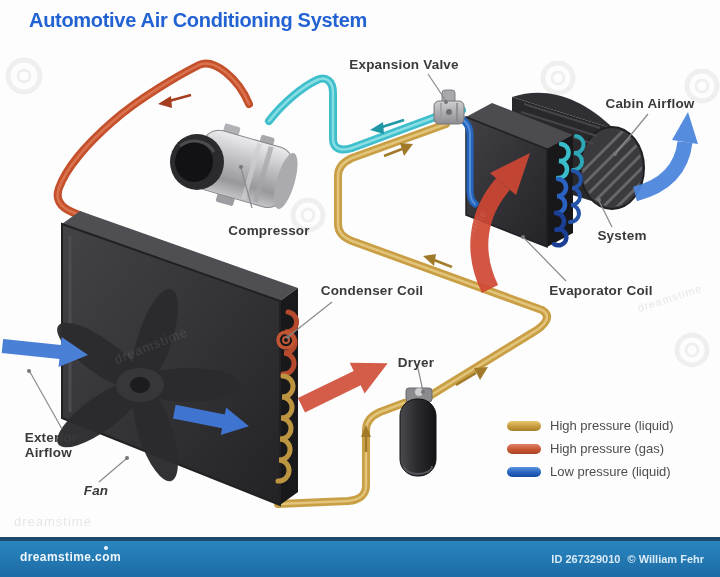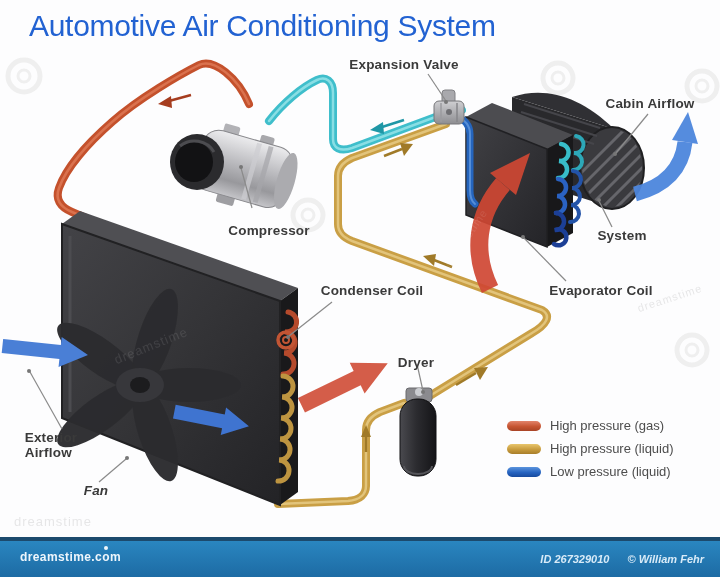--- a/index.html
+++ b/index.html
@@ -3,42 +3,42 @@
 <meta charset="utf-8">
 <style>
   html,body{margin:0;padding:0;background:#fff;}
   #stage{position:relative;width:720px;height:577px;background:#fdfdfe;overflow:hidden;
          font-family:"Liberation Sans",sans-serif;}
   #diagram-svg{position:absolute;left:0;top:0;z-index:1;}
   .lbl{position:absolute;z-index:3;transform:translateX(-50%);
        font-weight:bold;font-size:13.5px;color:#3a3a3a;white-space:nowrap;letter-spacing:.2px;}
   .lbl2{line-height:15px;}
   #page-title{position:absolute;left:29px;top:9px;z-index:3;
-       font-weight:normal;font-size:30px;letter-spacing:-0.3px;color:#2262d2;white-space:nowrap;}
+       font-weight:bold;font-size:20px;letter-spacing:-0.3px;color:#2262d2;white-space:nowrap;}
   
   #legend{position:absolute;left:507px;top:414px;z-index:3;}
   .leg-row{display:flex;align-items:center;height:23px;}
   .sw{width:34px;height:10px;border-radius:5px;margin-right:9px;flex:0 0 auto;}
   .sw-gold{background:linear-gradient(180deg,#e8c56c,#c79b3d 55%,#a87e2a);}
   .sw-red{background:linear-gradient(180deg,#e2836a,#c65532 55%,#a84426);}
   .sw-cyan{background:linear-gradient(180deg,#7adfe3,#2fb9c4 55%,#1e98a6);}
   .sw-blue{background:linear-gradient(180deg,#5b94dd,#2663c0 55%,#174a9e);}
   .leg-label{font-size:13px;color:#4d4d4d;}
   
   .wm{position:absolute;z-index:2;font-size:13px;letter-spacing:1px;pointer-events:none;}
   .wm-dark{color:rgba(255,255,255,0.10);}
   .wm-light{color:rgba(110,110,110,0.16);}
   
   #footer{position:absolute;left:0;top:537px;width:720px;height:40px;z-index:4;
           background:linear-gradient(180deg,#2a86c0,#1d6ba4);border-top:4px solid #1c4a6d;
           box-sizing:border-box;}
   #brand{position:absolute;left:20px;top:9px;color:#eef6fc;font-weight:bold;font-size:12px;letter-spacing:.4px;}
   #brand-dot{position:absolute;left:84px;top:-4px;width:4px;height:4px;border-radius:50%;background:#eef6fc;}
   #footer-right{position:absolute;right:16px;top:12px;color:#d8ebf8;font-weight:bold;font-size:11px;}
-  #footer-right span{margin-left:15px;font-style:italic;}
+  #footer-right span{margin-left:4px;}
 </style>
 </head>
 <body>
 
 <div id="stage">
 
   <div id="page-title">Automotive Air Conditioning System</div>
 
   <svg id="diagram-svg" width="720" height="537" viewBox="0 0 720 537">
     <defs>
@@ -257,26 +257,26 @@
   <div class="lbl" style="left:601px;top:283px;">Evaporator Coil</div>
   <div class="lbl" style="left:416px;top:347px;margin-top:8px;">Dryer</div>
   <div class="lbl lbl2" style="left:51px;top:430px;">
     <div>Exterior</div>
     <div>Airflow</div>
   </div>
   <div class="lbl" style="left:96px;top:483px;font-style:italic;">Fan</div>
 
   <div id="legend">
     <div class="leg-row">
+      <span class="sw sw-gold"></span>
+      <span class="leg-label">High pressure (liquid)</span>
+    </div>
+    <div class="leg-row">
       <span class="sw sw-red"></span>
       <span class="leg-label">High pressure (gas)</span>
-    </div>
-    <div class="leg-row">
-      <span class="sw sw-gold"></span>
-      <span class="leg-label">High pressure (liquid)</span>
     </div>
     <div class="leg-row">
       <span class="sw sw-blue"></span>
       <span class="leg-label">Low pressure (liquid)</span>
     </div>
   </div>
 
   <div class="wm wm-dark" style="left:112px;top:338px;transform:rotate(-22deg);">dreamstime</div>
   <div class="wm wm-dark" style="left:432px;top:232px;transform:rotate(-56deg);font-size:11px;">dreamstime</div>
   <div class="wm wm-light" style="left:14px;top:514px;">dreamstime</div>

